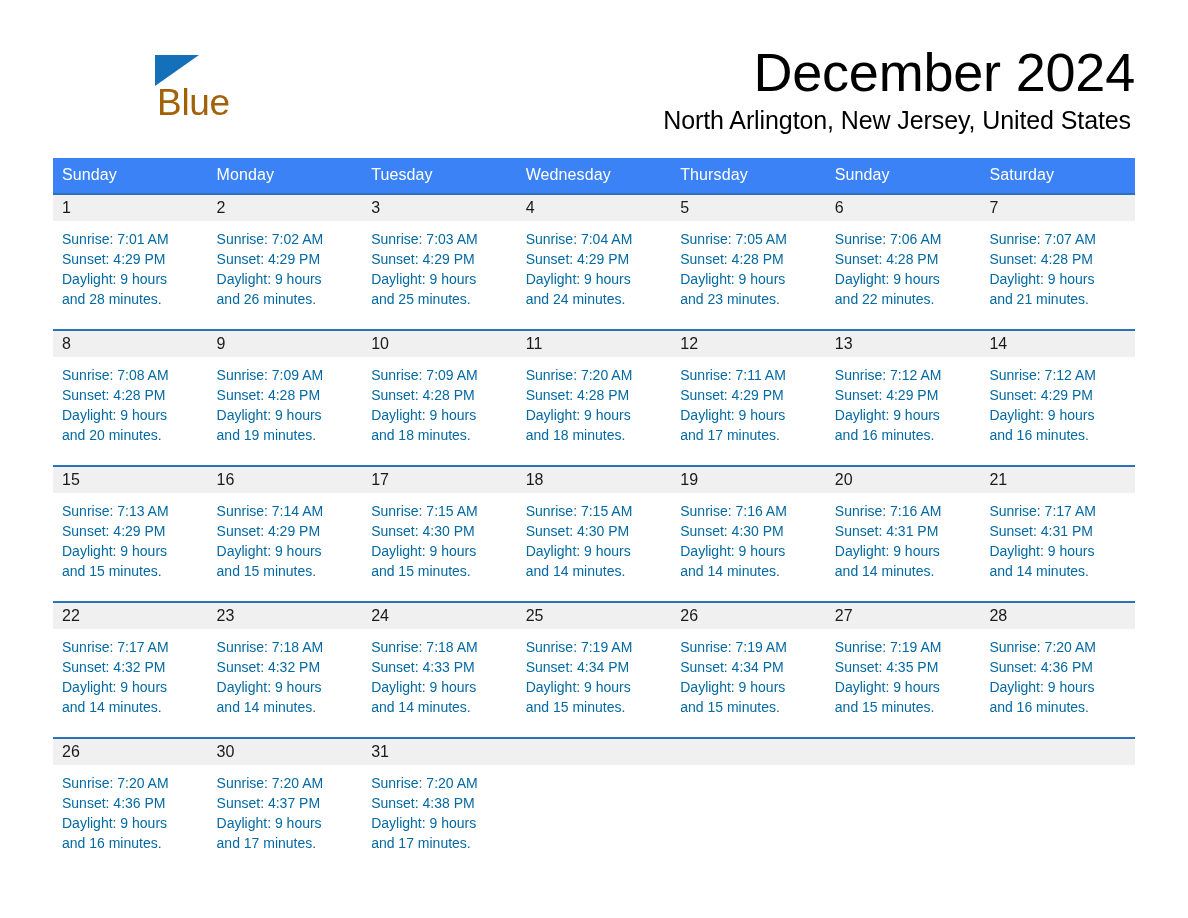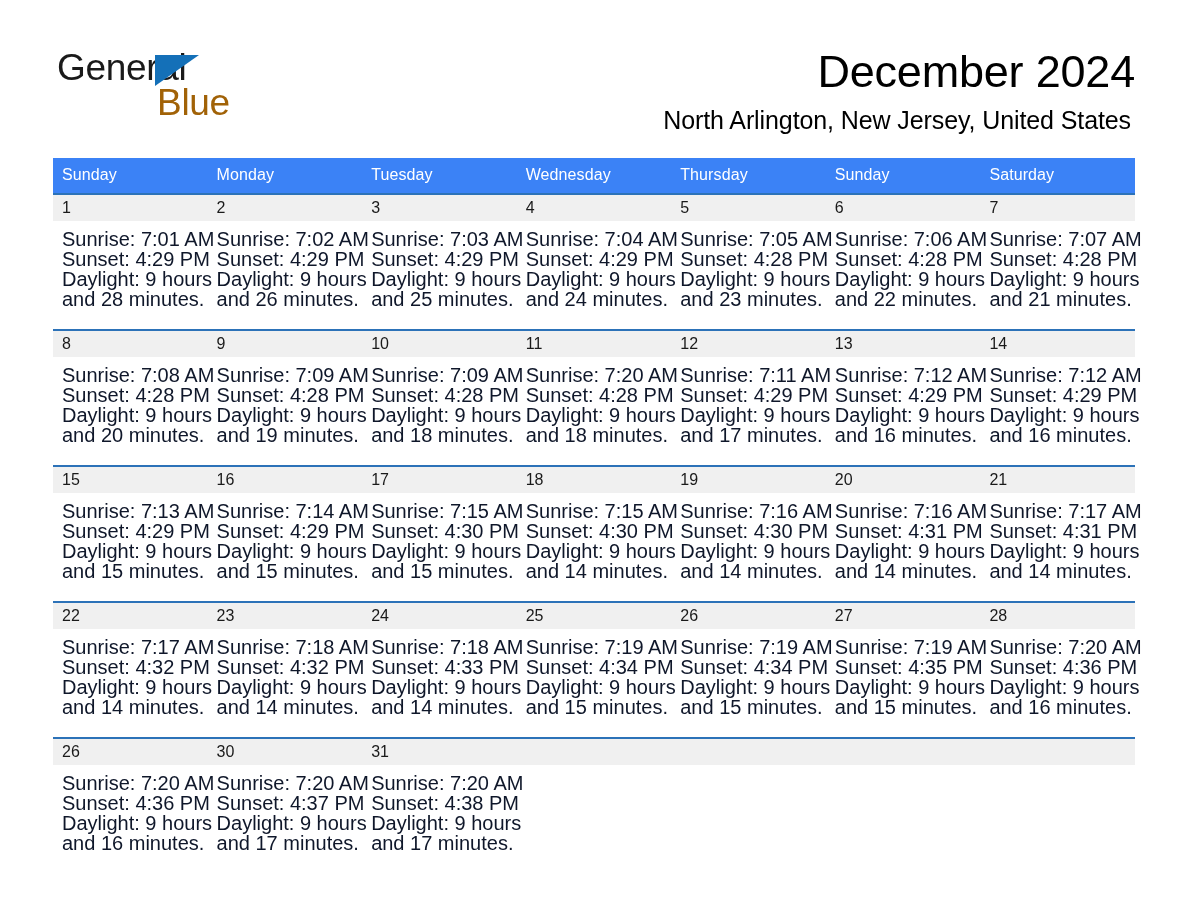--- a/index.html
+++ b/index.html
@@ -67,21 +67,21 @@
     letter-spacing: -0.3px;
   }
 
   .title-block {
     position: absolute;
     right: 53px;
     top: 46px;
     text-align: right;
   }
   .month-title {
-    font-size: 45px;
+    font-size: 54px;
     line-height: 52px;
     color: #000000;
     font-weight: normal;
     letter-spacing: -0.2px;
     margin: 0;
   }
   .location-title {
     font-size: 25px;
     line-height: 32px;
     color: #000000;
@@ -127,37 +127,36 @@
     height: 26px;
     line-height: 26px;
     font-size: 16px;
     color: #1a1a1a;
     padding-left: 9px;
     box-sizing: border-box;
     white-space: nowrap;
   }
   .cell-body {
     padding: 8px 6px 0 9px;
-    font-size: 20px;
+    font-size: 14px;
     line-height: 20px;
-    color: #0f172a;
+    color: #0369a1;
   }
   .cell-body div { white-space: nowrap; }
   td.empty .cell-body { visibility: hidden; }
 </style>
 </head>
 <body>
 
 <div class="page">
 
   <div class="header">
 
     <div class="logo">
       <div class="logo-line1">
-        <span class="logo-general">General</span>
         <span class="logo-tri"></span>
       </div>
       <span class="logo-blue">Blue</span>
     </div>
 
     <div class="title-block">
       <h1 class="month-title">December 2024</h1>
       <h2 class="location-title">North Arlington, New Jersey, United States</h2>
     </div>
 

